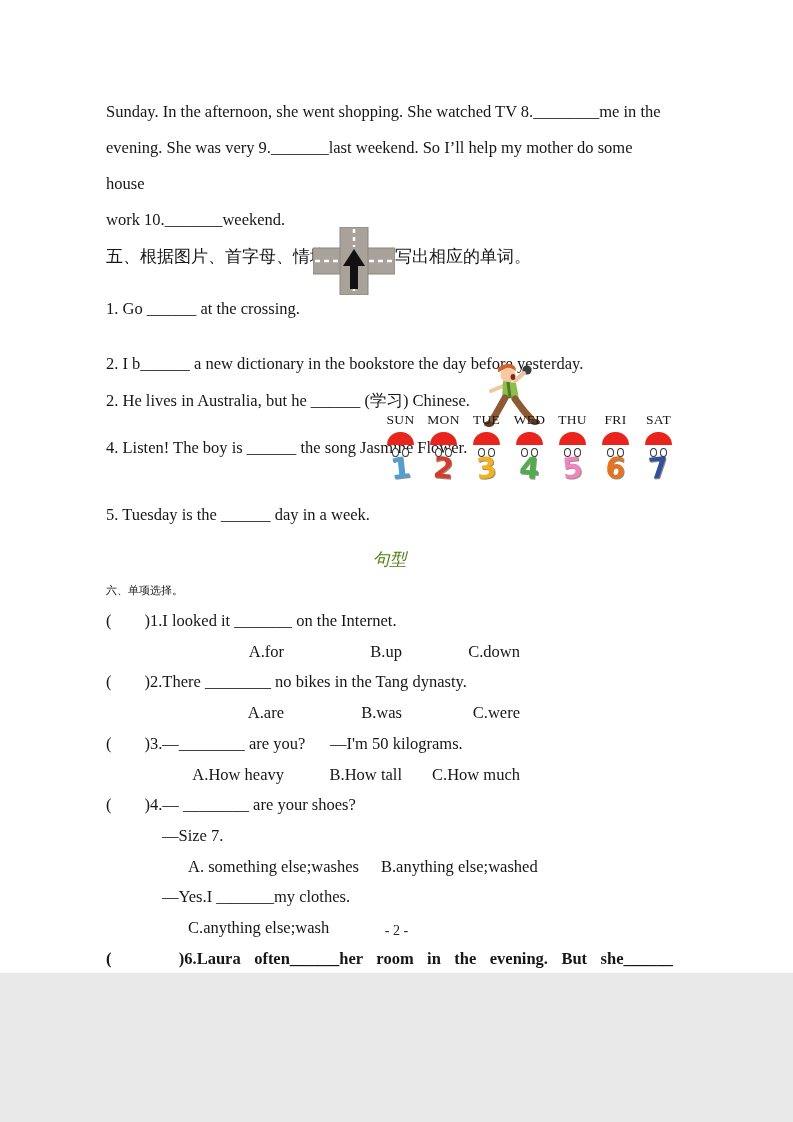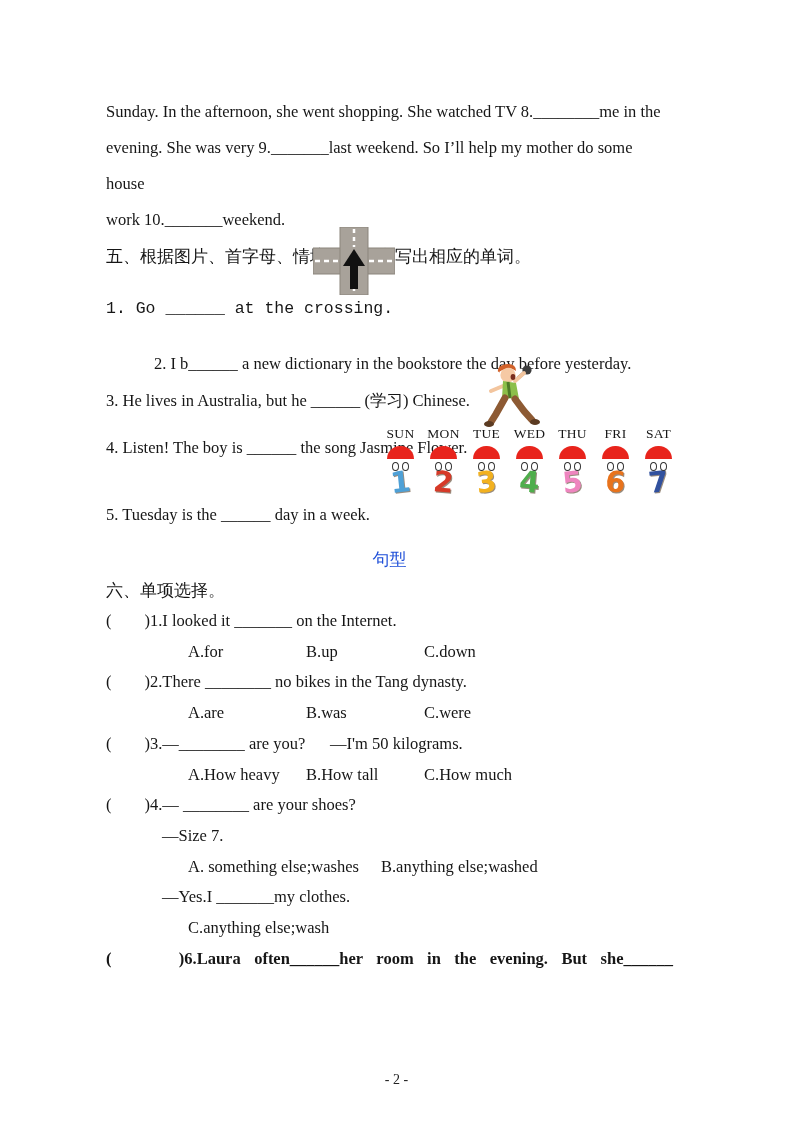--- a/index.html
+++ b/index.html
@@ -1,41 +1,41 @@
 <!DOCTYPE html>
 <html><head>
 <meta charset="utf-8">
 <style>
   html,body{margin:0;padding:0;background:#e9e9e9;}
-  .page{position:relative;width:793px;height:1122px;background:#ffffff;margin:0 auto;
+  .page{position:relative;width:793px;height:973px;background:#ffffff;margin:0 auto;
         font-family:"Liberation Serif","DejaVu Serif",serif;font-size:16.5px;color:#161616;
         overflow:hidden;}
   .content{padding:94px 120px 0 106px;}
   .line{line-height:36px;white-space:pre-wrap;}
   .sec-title{line-height:38px;font-size:17px;white-space:pre-wrap;}
   .item{line-height:37px;white-space:pre-wrap;}
-  .item-1{margin-top:14px;font-family:Liberation Mono, monospace;}
-  .item-2{margin-top:18px;margin-left:48px;}
+  .item-1{margin-top:14px;}
+  .item-2{margin-top:18px;}
   .item-4{margin-top:10px;}
   .item-5{margin-top:30px;}
   .divider{margin-top:12px;line-height:30px;text-align:center;font-size:17px;}
-  .sec6-title{line-height:31px;font-size:17px;white-space:pre-wrap;}
+  .sec6-title{line-height:31px;font-size:11px;white-space:pre-wrap;}
   .q-line{line-height:30.7px;white-space:pre-wrap;}
   .opts{padding-left:82px;}
-  .opt{display:inline-block;min-width:96px;margin-right:22px;}
+  .opt{display:inline-block;min-width:96px;margin-right:22px;text-align:right;}
   .subline{padding-left:56px;}
   .justify{text-align:justify;text-align-last:justify;white-space:normal;font-weight:bold;}
   .pagenum{position:absolute;left:0;right:0;bottom:34px;text-align:center;font-size:14px;color:#222;}
 
   
   .img-crossing{position:absolute;left:313px;top:227px;}
   .img-boy{position:absolute;left:482px;top:362px;}
 
   
-  .calendar{position:absolute;left:379px;top:426px;display:flex;}
+  .calendar{position:absolute;left:379px;top:412px;display:flex;}
   .cal-cell{width:43px;text-align:center;}
   .cal-day{display:block;font-size:13.5px;letter-spacing:.3px;line-height:16px;}
   .cal-awning{width:27px;height:13px;border-radius:14px 14px 0 0;margin:4px auto 0;}
   .cal-eyes{display:flex;justify-content:center;gap:3px;height:7px;margin-top:3px;margin-bottom:-4px;position:relative;z-index:2;}
   .cal-eyes i{display:block;width:5px;height:7px;background:#fff;border:1px solid #333;border-radius:50%;}
   .cal-num{font-family:"DejaVu Sans","Liberation Sans",sans-serif;font-weight:bold;font-size:29px;line-height:34px;
            text-shadow:1px 1px 0 rgba(70,45,20,.55);}
   .cal-cell:nth-child(odd) .cal-num{transform:rotate(-6deg);}
   .cal-cell:nth-child(even) .cal-num{transform:rotate(5deg);}
 </style>
@@ -49,25 +49,25 @@
     <div class="passage">
         <div class="line">Sunday. In the afternoon, she went shopping. She watched TV 8.________me in the</div>
         <div class="line">evening. She was very 9._______last weekend. So I’ll help my mother do some house</div>
         <div class="line">work 10._______weekend.</div>
       </div>
 
     <div class="sec-title">五、根据图片、首字母、情境或者中文写出相应的单词。</div>
 
     <div class="item item-1">1. Go ______ at the crossing.</div>
     <div class="item item-2">2. I b______ a new dictionary in the bookstore the day before yesterday.</div>
-    <div class="item item-3">3. He lives in Australia, but he ______ (学习) Chinese.</div>
+    <div class="item item-3">2. He lives in Australia, but he ______ (学习) Chinese.</div>
     <div class="item item-4">4. Listen! The boy is ______ the song Jasmine Flower.</div>
     <div class="item item-5">5. Tuesday is the ______ day in a week.</div>
 
-    <div class="divider" style="color: #1d4ed8;">句型</div>
+    <div class="divider" style="color: #4d7c0f; font-style: italic;">句型</div>
 
     <div class="sec6-title">六、单项选择。</div>
 
     <div id="qlist">
         <div class="question">
           <div class="q-line stem">(        )1.I looked it _______ on the Internet.</div>
           <div class="q-line opts"><span class="opt">A.for</span><span class="opt">B.up</span><span class="opt">C.down</span></div>
         </div>
         <div class="question">
           <div class="q-line stem">(        )2.There ________ no bikes in the Tang dynasty.</div>

